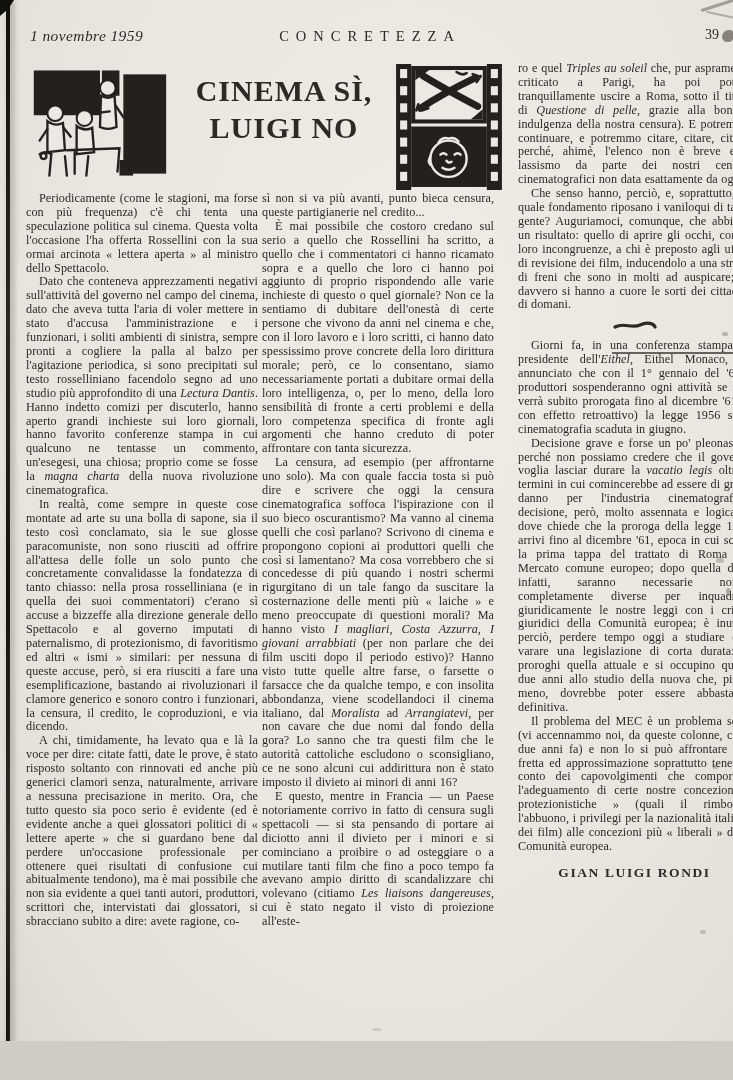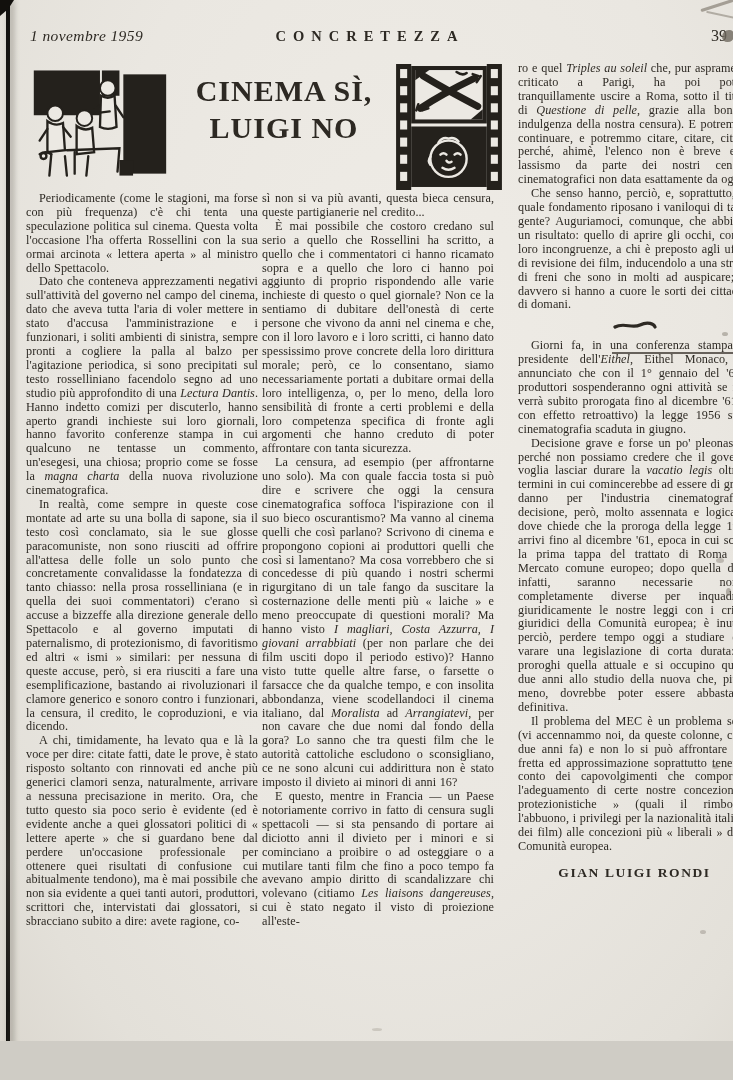--- a/index.html
+++ b/index.html
@@ -33,22 +33,22 @@
   .speck.s1{left:722px;top:332px;width:6px;height:4px;opacity:.45;}
   .speck.s2{left:716px;top:558px;width:8px;height:5px;opacity:.4;}
   .speck.s3{left:726px;top:588px;width:5px;height:8px;opacity:.5;}
   .speck.s4{left:712px;top:764px;width:7px;height:5px;opacity:.4;}
   .speck.s5{left:700px;top:930px;width:6px;height:4px;opacity:.35;}
   .speck.s6{left:372px;top:1028px;width:10px;height:3px;opacity:.25;}
   
   .masthead{position:relative;height:58px;}
   .issue-date{position:absolute;left:30px;top:27px;font-style:italic;font-size:15.5px;letter-spacing:.4px;}
   .journal-title{position:absolute;left:0;right:0;top:28px;text-align:center;
-    font-size:14.5px;font-weight:700;letter-spacing:7px;text-indent:7px;}
-  .page-number{position:absolute;right:6px;top:27px;font-size:16px;}
+    font-size:14.5px;font-weight:400;letter-spacing:7px;text-indent:7px;}
+  .page-number{position:absolute;right:14px;top:27px;font-size:14px;}
   
   .content{display:flex;padding:4px 10px 0 26px;}
   .left-wrap{width:478px;flex:0 0 478px;}
   .title-block{display:flex;align-items:flex-start;height:126px;margin-bottom:4px;}
   .illu-left{flex:0 0 146px;padding-top:4px;}
   .headline{flex:1 1 auto;margin:0;padding-top:10px;text-align:center;
     font-size:30px;line-height:37px;font-weight:700;letter-spacing:1px;white-space:nowrap;}
   .illu-right{flex:0 0 108px;padding-top:2px;}
   .cols{display:flex;gap:4px;}
   .col{width:232px;flex:0 0 232px;}
@@ -155,21 +155,21 @@
       </div>
 
       <div class="cols">
         <div class="col">
             <p class="para indent">Periodicamente (come le stagioni, ma forse con più frequenza) c'è chi tenta una speculazione politica sul cinema. Questa volta l'occasione l'ha offerta Rossellini con la sua ormai arcinota « lettera aperta » al ministro dello Spettacolo.</p>
             <p class="para indent">Dato che conteneva apprezzamenti negativi sull'attività del governo nel campo del cinema, dato che aveva tutta l'aria di voler mettere in stato d'accusa l'amministrazione e i funzionari, i soliti ambienti di sinistra, sempre pronti a cogliere la palla al balzo per l'agitazione periodica, si sono precipitati sul testo rosselliniano facendolo segno ad uno studio più approfondito di una <i>Lectura Dantis</i>. Hanno indetto comizi per discuterlo, hanno aperto grandi inchieste sui loro giornali, hanno favorito conferenze stampa in cui qualcuno ne tentasse un commento, un'esegesi, una chiosa; proprio come se fosse la <i>magna charta</i> della nuova rivoluzione cinematografica.</p>
             <p class="para indent">In realtà, come sempre in queste cose montate ad arte su una bolla di sapone, sia il testo così conclamato, sia le sue glosse paracomuniste, non sono riusciti ad offrire all'attesa delle folle un solo punto che concretamente convalidasse la fondatezza di tanto chiasso: nella prosa rosselliniana (e in quella dei suoi commentatori) c'erano sì accuse a bizzeffe alla direzione generale dello Spettacolo e al governo imputati di paternalismo, di protezionismo, di favoritismo ed altri « ismi » similari: per nessuna di queste accuse, però, si era riusciti a fare una esemplificazione, bastando ai rivoluzionari il clamore generico e sonoro contro i funzionari, la censura, il credito, le coproduzioni, e via dicendo.</p>
             <p class="para indent">A chi, timidamente, ha levato qua e là la voce per dire: citate fatti, date le prove, è stato risposto soltanto con rinnovati ed anche più generici clamori senza, naturalmente, arrivare a nessuna precisazione in merito. Ora, che tutto questo sia poco serio è evidente (ed è evidente anche a quei glossatori politici di « lettere aperte » che si guardano bene dal perdere un'occasione professionale per ottenere quei risultati di confusione cui abitualmente tendono), ma è mai possibile che non sia evidente a quei tanti autori, produttori, scrittori che, intervistati dai glossatori, si sbracciano subito a dire: avete ragione, co-</p>
           </div>
         <div class="col">
-            <p class="para">sì non si va più avanti, questa bieca censura, queste partigianerie nel credito...</p>
+            <p class="para">sì non si va più avanti, punto bieca censura, queste partigianerie nel credito...</p>
             <p class="para indent">È mai possibile che costoro credano sul serio a quello che Rossellini ha scritto, a quello che i commentatori ci hanno ricamato sopra e a quello che loro ci hanno poi aggiunto di proprio rispondendo alle varie inchieste di questo o quel giornale? Non ce la sentiamo di dubitare dell'onestà di certe persone che vivono da anni nel cinema e che, con il loro lavoro e i loro scritti, ci hanno dato spessissimo prove concrete della loro dirittura morale; però, ce lo consentano, siamo necessariamente portati a dubitare ormai della loro intelligenza, o, per lo meno, della loro sensibilità di fronte a certi problemi e della loro competenza specifica di fronte agli argomenti che hanno creduto di poter affrontare con tanta sicurezza.</p>
             <p class="para indent">La censura, ad esempio (per affrontarne uno solo). Ma con quale faccia tosta si può dire e scrivere che oggi la censura cinematografica soffoca l'ispirazione con il suo bieco oscurantismo? Ma vanno al cinema quelli che così parlano? Scrivono di cinema e propongono copioni ai produttori quelli che così si lamentano? Ma cosa vorrebbero che si concedesse di più quando i nostri schermi rigurgitano di un tale fango da suscitare la costernazione delle menti più « laiche » e meno preoccupate di questioni morali? Ma hanno visto <i>I magliari, Costa Azzurra, I giovani arrabbiati</i> (per non parlare che dei film usciti dopo il periodo estivo)? Hanno visto tutte quelle altre farse, o farsette o farsacce che da qualche tempo, e con insolita abbondanza, viene scodellandoci il cinema italiano, dal <i>Moralista</i> ad <i>Arrangiatevi</i>, per non cavare che due nomi dal fondo della gora? Lo sanno che tra questi film che le autorità cattoliche escludono o sconsigliano, ce ne sono alcuni cui addirittura non è stato imposto il divieto ai minori di anni 16?</p>
             <p class="para indent">E questo, mentre in Francia — un Paese notoriamente corrivo in fatto di censura sugli spettacoli — si sta pensando di portare ai diciotto anni il divieto per i minori e si cominciano a proibire o ad osteggiare o a mutilare tanti film che fino a poco tempo fa avevano ampio diritto di scandalizzare chi volevano (citiamo <i>Les liaisons dangereuses</i>, cui è stato negato il visto di proiezione all'este-</p>
           </div>
       </div>
     </div>
 
     <div class="col col3">
         <p class="para">ro e quel <i>Triples au soleil</i> che, pur aspramente criticato a Parigi, ha poi potuto tranquillamente uscire a Roma, sotto il titolo di <i>Questione di pelle</i>, grazie alla bonaria indulgenza della nostra censura). E potremmo continuare, e potremmo citare, citare, citare, perché, ahimè, l'elenco non è breve e il lassismo da parte dei nostri censori cinematografici non data esattamente da oggi.</p>
         <p class="para indent">Che senso hanno, perciò, e, soprattutto, su quale fondamento riposano i vaniloqui di tanta gente? Auguriamoci, comunque, che abbiano un risultato: quello di aprire gli occhi, con le loro incongruenze, a chi è preposto agli uffici di revisione dei film, inducendolo a una stretta di freni che sono in molti ad auspicare; se davvero si hanno a cuore le sorti dei cittadini di domani.</p>

